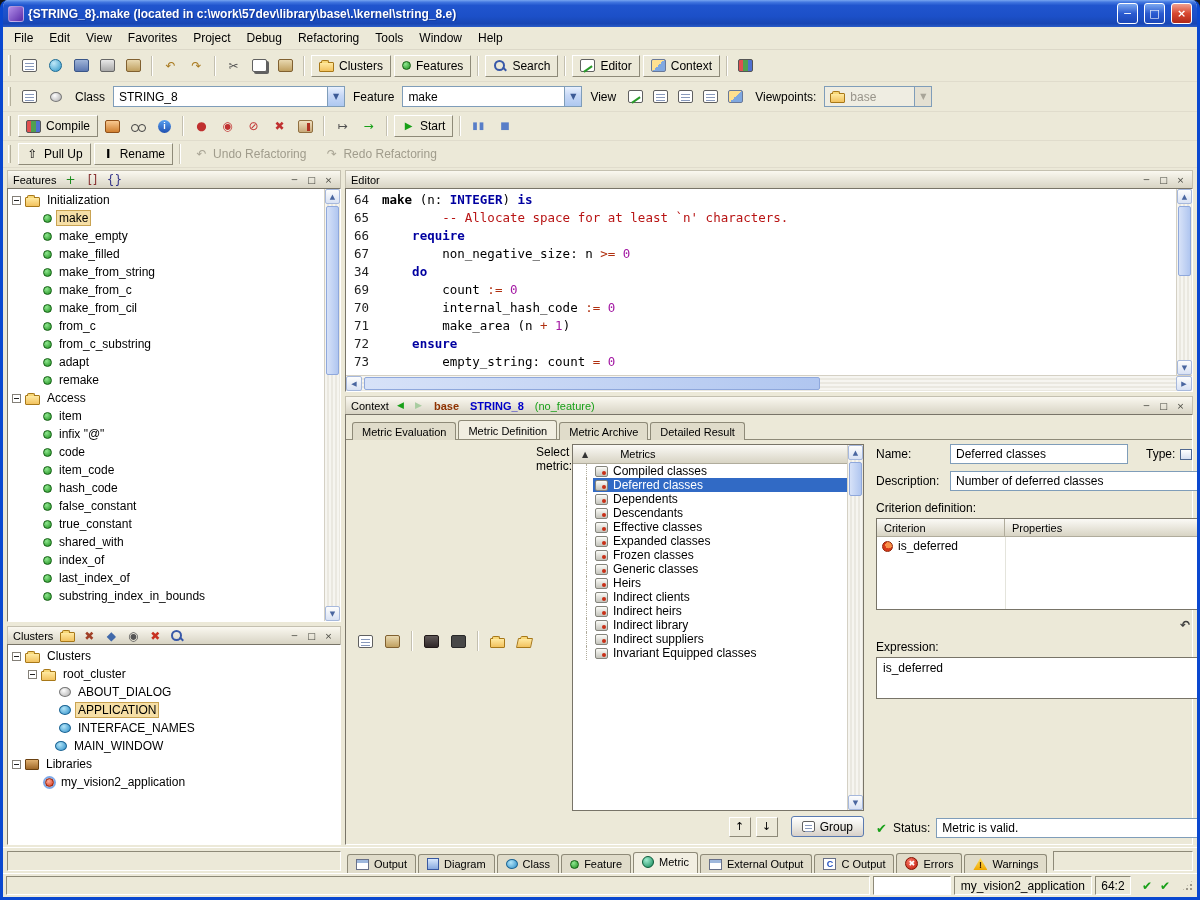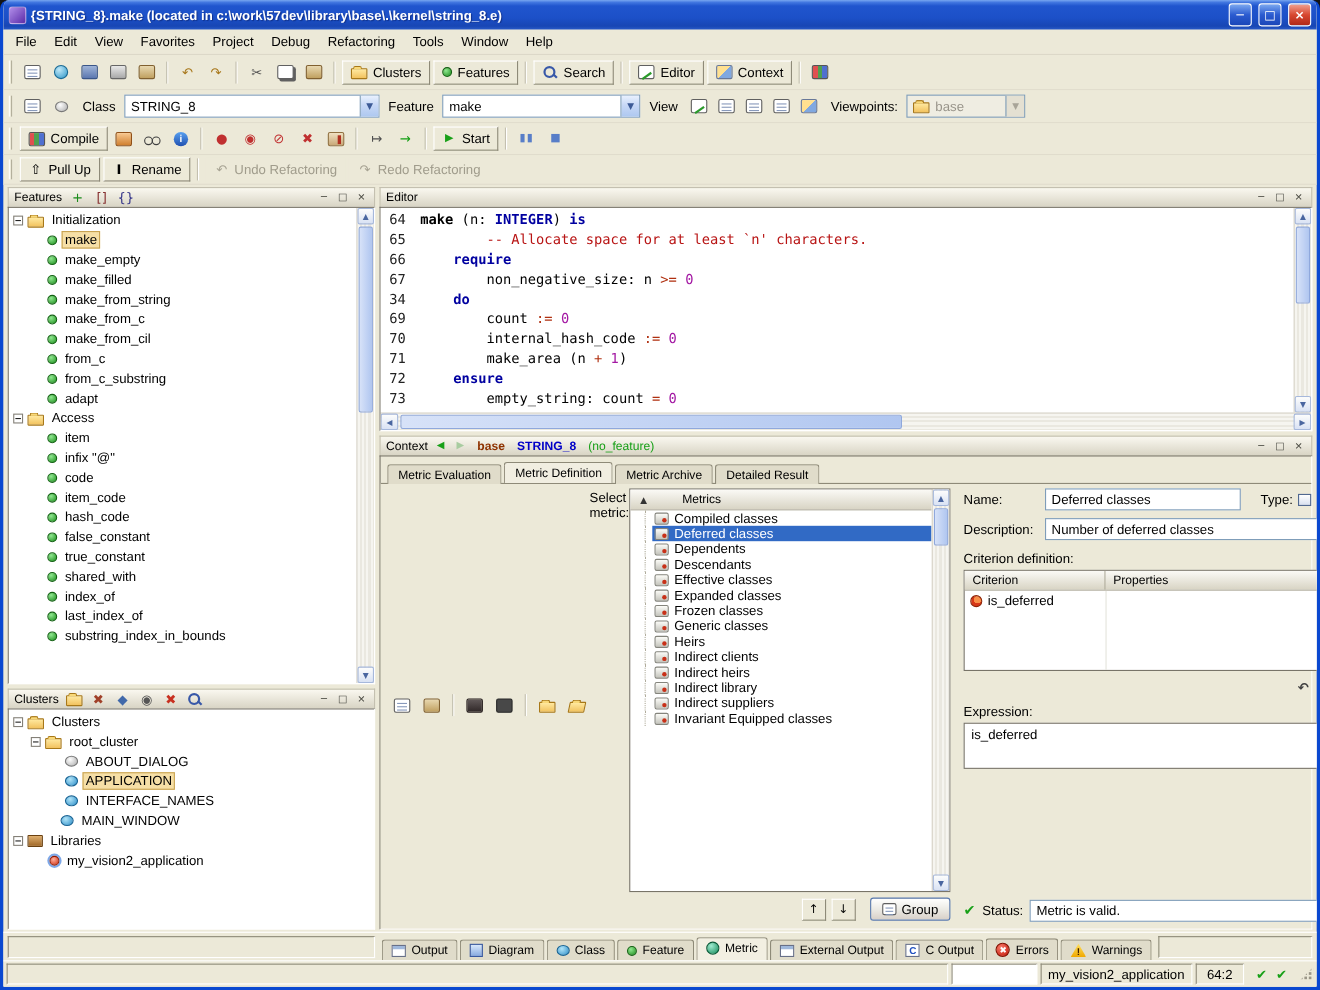--- a/index.html
+++ b/index.html
@@ -171,21 +171,21 @@
 .bottom-tabs{flex:0 0 26px;display:flex;align-items:flex-end;background:var(--beige);padding:0 4px;gap:2px;border-top:1px solid #FFF}
 .bt-spacer{flex:0 0 334px;align-self:stretch;margin:3px 4px 2px 0;border:1px solid;border-color:var(--bd) #FFF #FFF var(--bd)}
 .btab{display:flex;align-items:center;gap:5px;padding:3px 8px;border:1px solid var(--bd);border-bottom:0;border-radius:3px 3px 0 0;background:#E0DCCA;font-size:11px;white-space:nowrap}
 .btab.active{background:#F2EFE2;padding-bottom:5px}
 .bt-tail{flex:1;align-self:stretch;margin:3px 0 2px 4px;border:1px solid;border-color:var(--bd) #FFF #FFF var(--bd)}
 .statusbar{flex:0 0 24px;display:flex;align-items:center;gap:3px;padding:2px 3px;background:var(--beige);border-top:1px solid #FFF}
 .scell{height:19px;border:1px solid;border-color:var(--bd) #FFF #FFF var(--bd);display:flex;align-items:center;padding:0 6px}
 .sb-msg{flex:1}
 .sb-input{width:78px;background:#fff}
 .sb-project{min-width:132px}
-.sb-pos{width:44px;justify-content:center}
+.sb-pos{width:36px;justify-content:center}
 .sb-checks{display:flex;gap:8px;padding:0 8px;color:#18A018;font-weight:bold;font-family:"DejaVu Sans",sans-serif}
 .rgrip{width:13px;height:13px;background:radial-gradient(#9A9688 1.2px,transparent 1.3px);background-size:4px 4px;clip-path:polygon(100% 0,100% 100%,0 100%)}
 </style>
 </head>
 <body>
 
 <div class="window">
 
   <div class="titlebar">
     <span class="app-icon"></span>
@@ -465,20 +465,25 @@
               </div>
               <div class="trow" style="padding-left: 20px;">
                 <span class="tspace"></span>
                 <span class="ic-feature"></span>
                 <span class="lbl">from_c_substring</span>
               </div>
               <div class="trow" style="padding-left: 20px;">
                 <span class="tspace"></span>
                 <span class="ic-feature"></span>
                 <span class="lbl">adapt</span>
+              </div>
+              <div class="trow" style="padding-left: 20px;">
+                <span class="tspace"></span>
+                <span class="ic-feature"></span>
+                <span class="lbl">remake</span>
               </div>
               <div class="trow" style="padding-left: 4px;">
                 <span class="exp"></span>
                 <span class="icf-mini"></span>
                 <span class="lbl">Access</span>
               </div>
               <div class="trow" style="padding-left: 20px;">
                 <span class="tspace"></span>
                 <span class="ic-feature"></span>
                 <span class="lbl">item</span>

